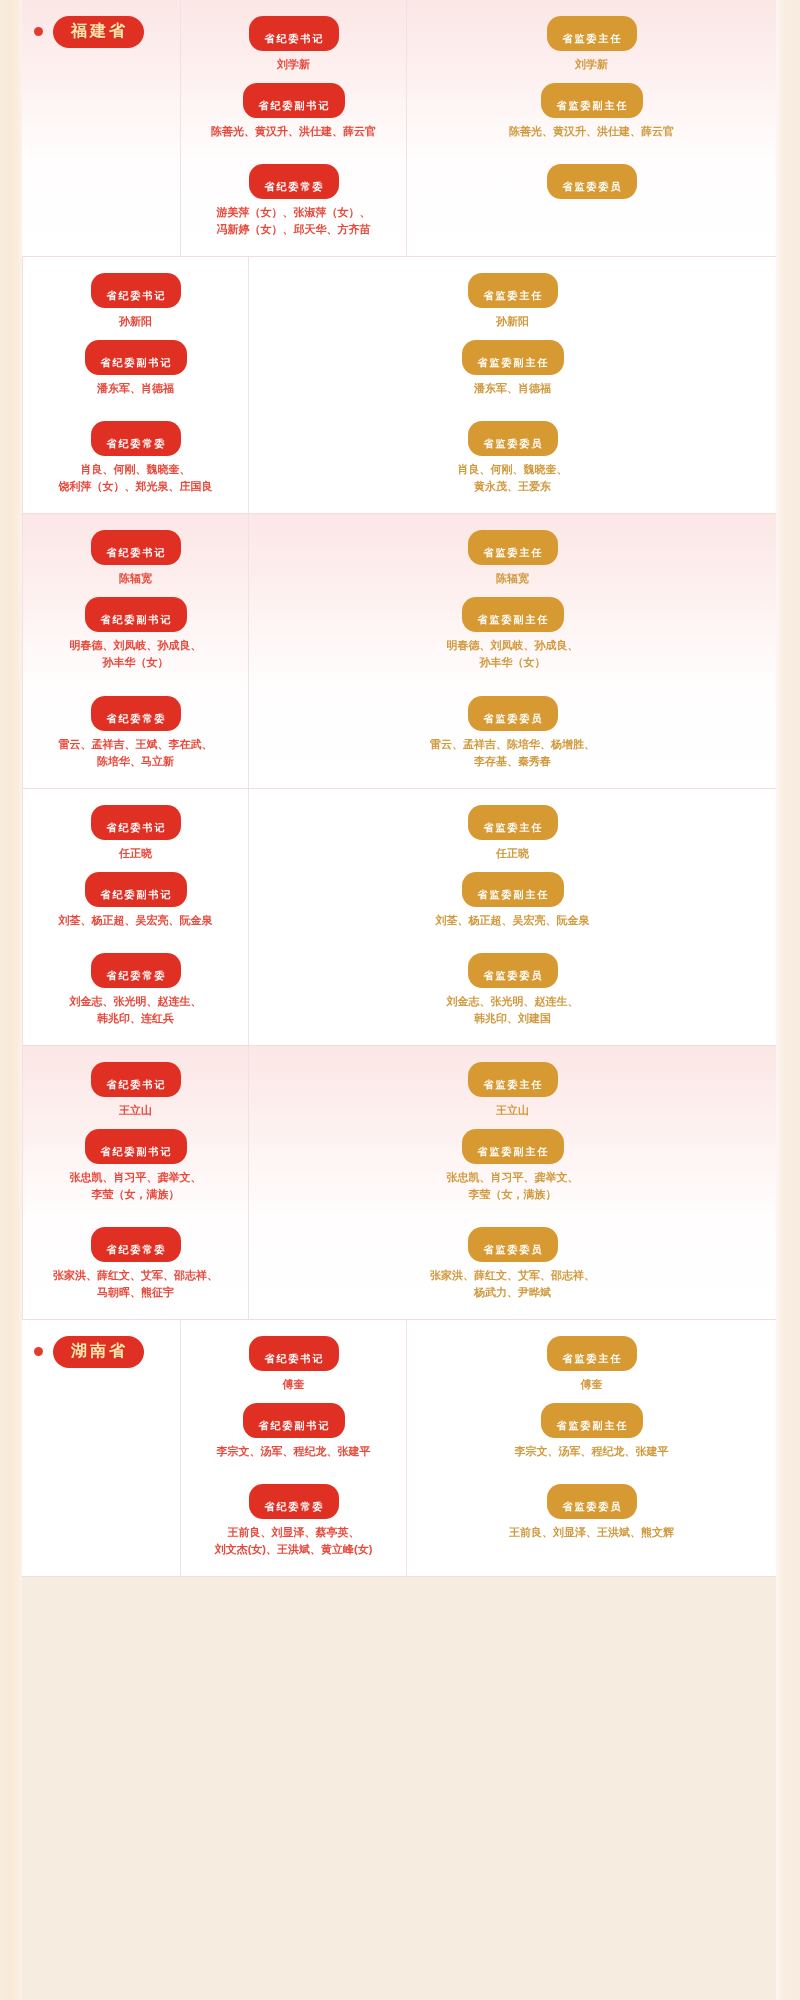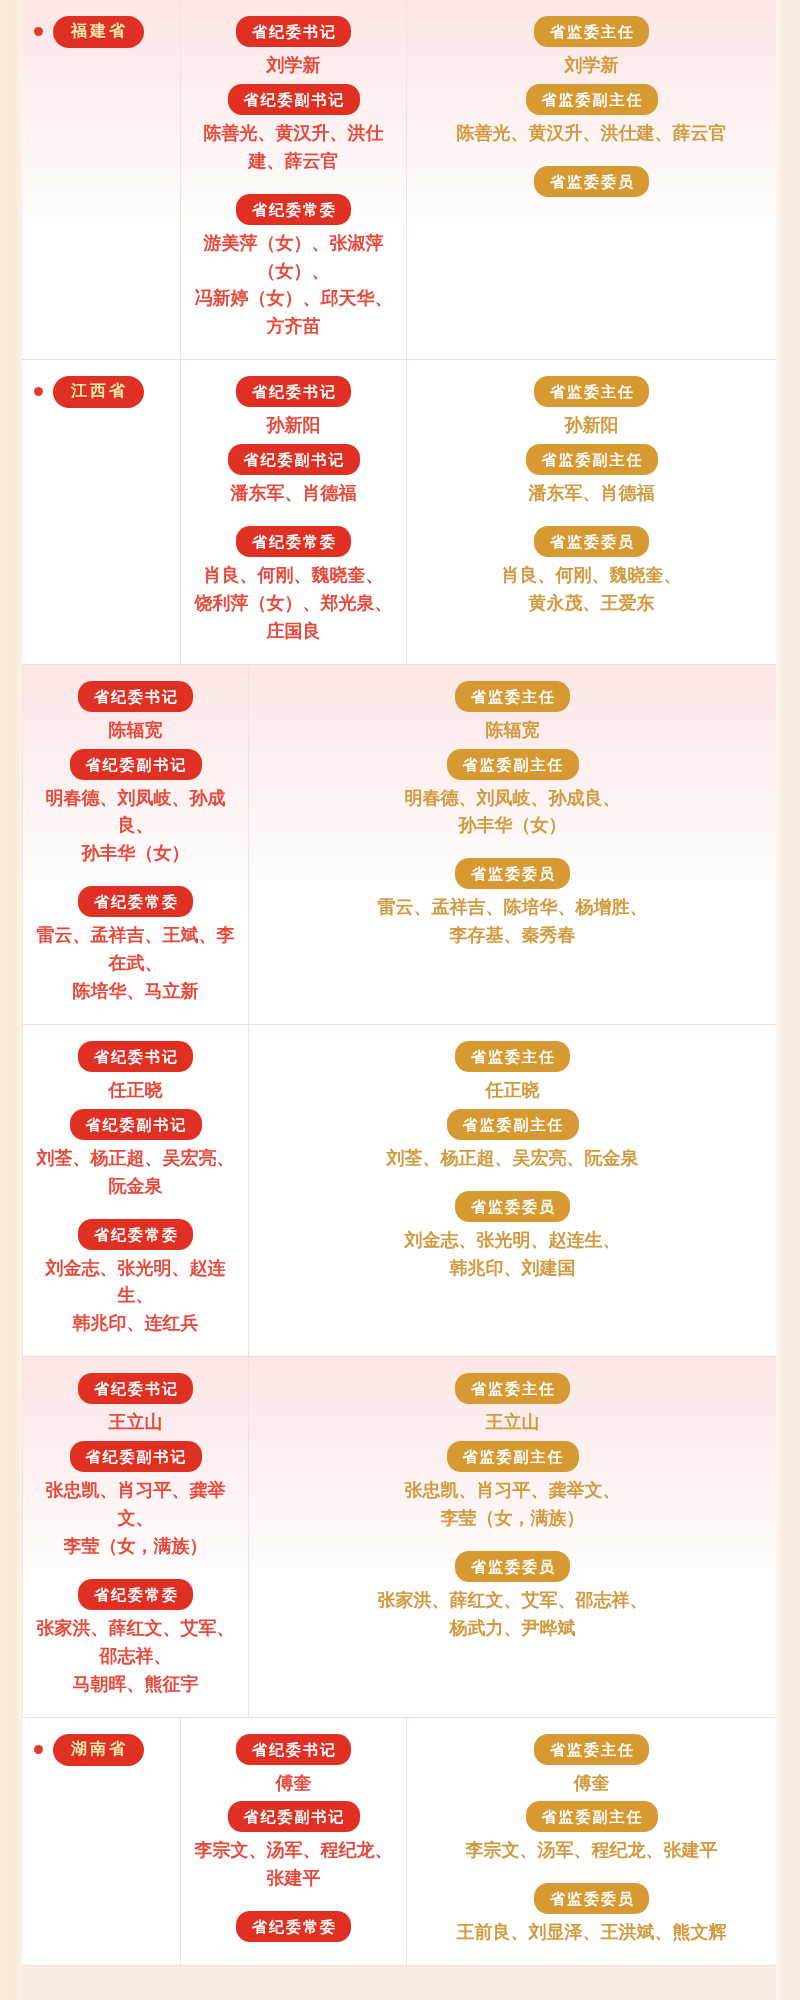--- a/index.html
+++ b/index.html
@@ -90,35 +90,35 @@
     font-weight: bold;
     letter-spacing: 3px;
     padding: 5px 16px 6px 18px;
     border-radius: 16px;
     white-space: nowrap;
     text-shadow: 0 1px 0 rgba(150,20,10,.25);
   }
   
   .badge {
     display: inline-block;
-    font-size: 15px;
+    font-size: 10px;
     font-weight: bold;
     letter-spacing: 2px;
-    padding: 7px 14px 5px 16px;
+    padding: 16px 14px 5px 16px;
     border-radius: 14px;
     color: #ffffff;
     white-space: nowrap;
     margin: 0 auto;
   }
   .badge-red { background: #e03024; }
   .badge-gold { background: #d79a33; }
-  .b-wrap { text-align: center; margin-top: 4px; }
+  .b-wrap { text-align: center; margin-top: 10px; }
   .b-wrap.first { margin-top: 4px; }
   .names {
-    font-size: 18px;
+    font-size: 11px;
     line-height: 1.55;
     font-weight: bold;
     margin-top: 5px;
     padding: 0 4px;
     white-space: pre-line;
   }
   .names-red { color: #e8493c; }
   .names-gold { color: #d19a3f; }
   .gap { height: 14px; }
 </style>
@@ -147,24 +147,20 @@
         <div class="col col-sup col-sep">
           <div class="b-wrap first"><span class="badge badge-gold">省监委主任</span></div>
           <div class="names names-gold">刘学新</div>
           <div class="b-wrap"><span class="badge badge-gold">省监委副主任</span></div>
           <div class="names names-gold">陈善光、黄汉升、洪仕建、薛云官</div>
           <div class="gap"></div>
           <div class="b-wrap"><span class="badge badge-gold">省监委委员</span></div>
         </div>
       </div>
       <div class="row plain">
-        <div class="col col-prov">
-          <span class="bullet"></span>
-          <span class="prov-pill">江西省</span>
-        </div>
         <div class="col col-jw col-sep">
           <div class="b-wrap first"><span class="badge badge-red">省纪委书记</span></div>
           <div class="names names-red">孙新阳</div>
           <div class="b-wrap"><span class="badge badge-red">省纪委副书记</span></div>
           <div class="names names-red">潘东军、肖德福</div>
           <div class="gap"></div>
           <div class="b-wrap"><span class="badge badge-red">省纪委常委</span></div>
           <div class="names names-red">肖良、何刚、魏晓奎、
 饶利萍（女）、郑光泉、庄国良</div>
         </div>
@@ -254,20 +250,22 @@
           <span class="bullet"></span>
           <span class="prov-pill">湖南省</span>
         </div>
         <div class="col col-jw col-sep">
           <div class="b-wrap first"><span class="badge badge-red">省纪委书记</span></div>
           <div class="names names-red">傅奎</div>
           <div class="b-wrap"><span class="badge badge-red">省纪委副书记</span></div>
           <div class="names names-red">李宗文、汤军、程纪龙、张建平</div>
           <div class="gap"></div>
           <div class="b-wrap"><span class="badge badge-red">省纪委常委</span></div>
+          <div class="names names-red">王前良、刘显泽、蔡亭英、
+刘文杰(女)、王洪斌、黄立峰(女)</div>
         </div>
         <div class="col col-sup col-sep">
           <div class="b-wrap first"><span class="badge badge-gold">省监委主任</span></div>
           <div class="names names-gold">傅奎</div>
           <div class="b-wrap"><span class="badge badge-gold">省监委副主任</span></div>
           <div class="names names-gold">李宗文、汤军、程纪龙、张建平</div>
           <div class="gap"></div>
           <div class="b-wrap"><span class="badge badge-gold">省监委委员</span></div>
           <div class="names names-gold">王前良、刘显泽、王洪斌、熊文辉</div>
         </div>

